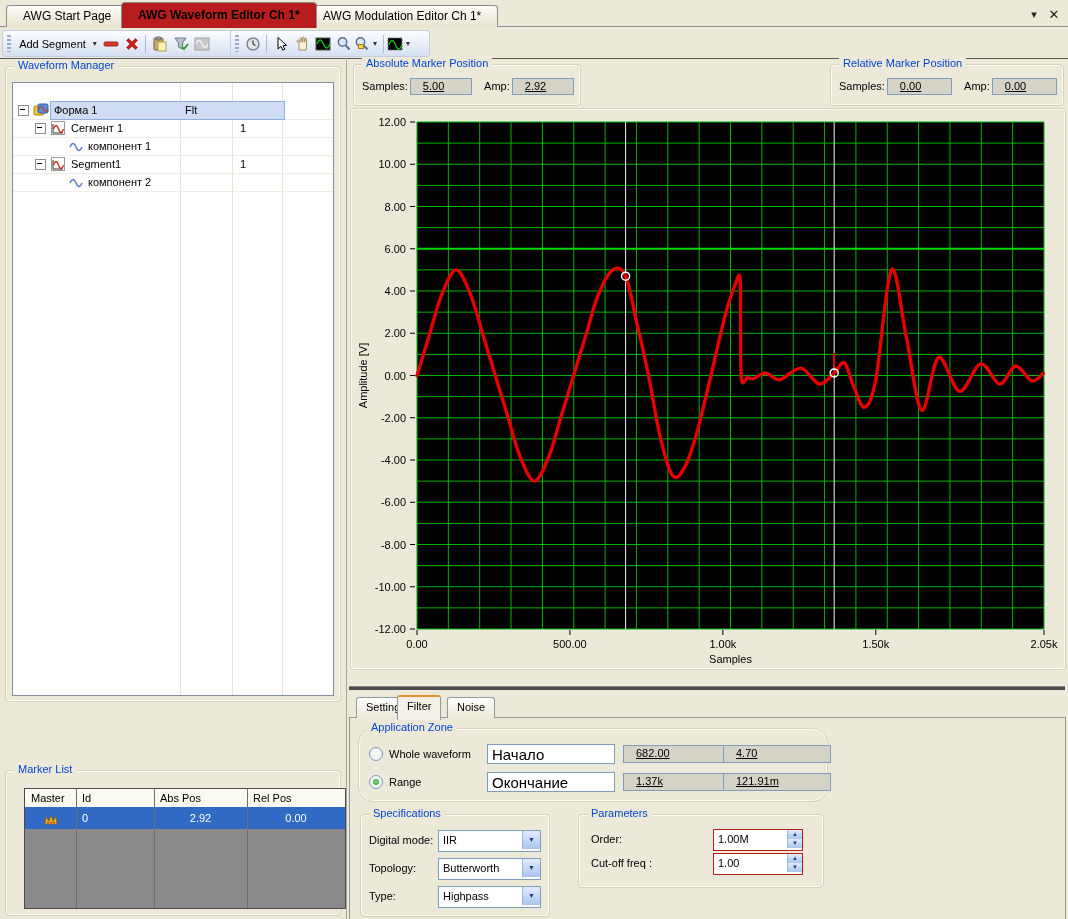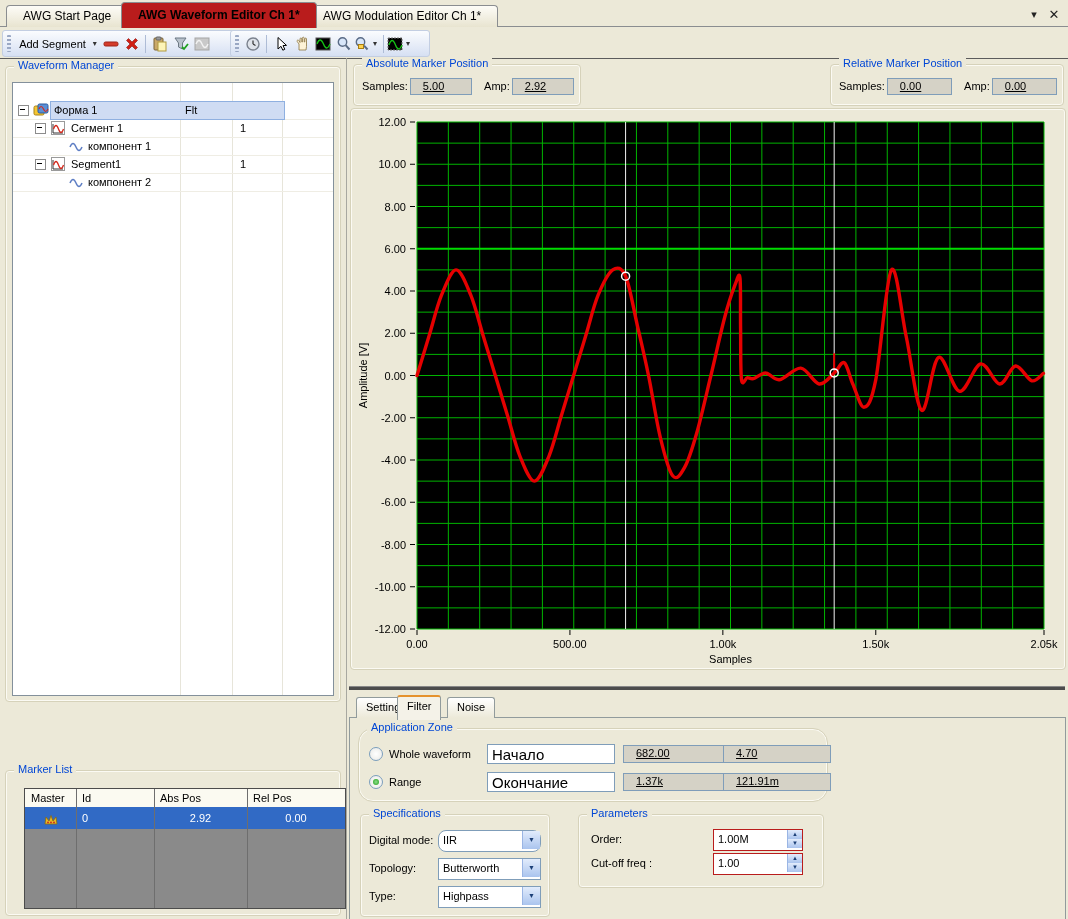--- a/index.html
+++ b/index.html
@@ -424,21 +424,21 @@
     <span class="az-label">Range</span>
   </div>
   <input class="input-white" style="left: 128px; top: 43px;" value="Окончание">
   <span class="field-gray az-val" style="left:264px;top:44px;">1.37k</span>
   <span class="field-gray az-val" style="left:364px;top:44px;">121.91m</span>
 </div>
 
 <div class="gbox" style="left:360px;top:814px;width:188px;height:101px;z-index:4;">
   <span class="legend">Specifications</span>
   <span class="flabel" style="left:8px;top:15px;">Digital mode:</span>
-  <div class="combo" style="left:77px;top:15px;border-radius:8px;">
+  <div class="combo" style="left:77px;top:15px;">
     <span class="cval">IIR</span>
     <span class="cbtn">▼</span>
   </div>
   <span class="flabel" style="left:8px;top:43px;">Topology:</span>
   <div class="combo" style="left:77px;top:43px;">
     <span class="cval">Butterworth</span>
     <span class="cbtn">▼</span>
   </div>
   <span class="flabel" style="left:8px;top:71px;">Type:</span>
   <div class="combo" style="left:77px;top:71px;">

